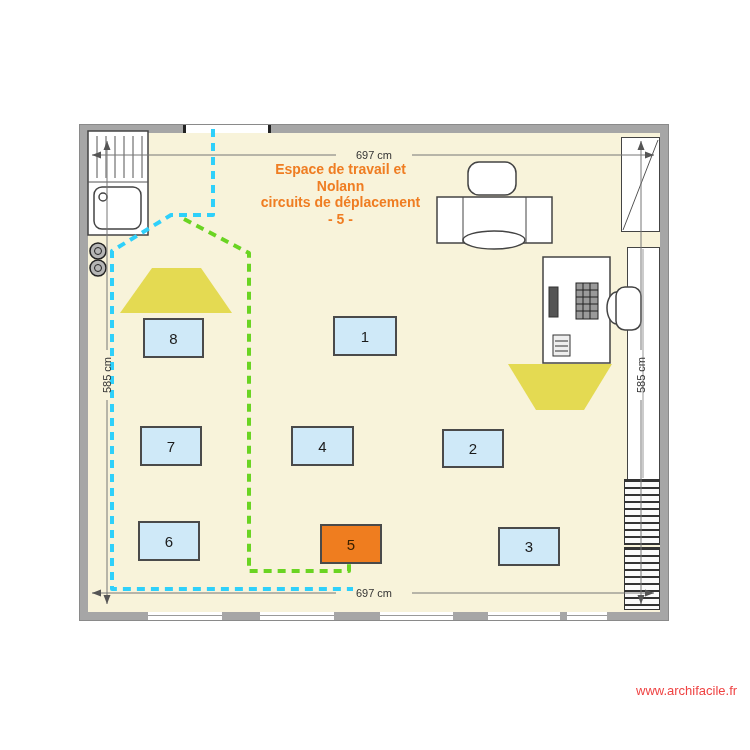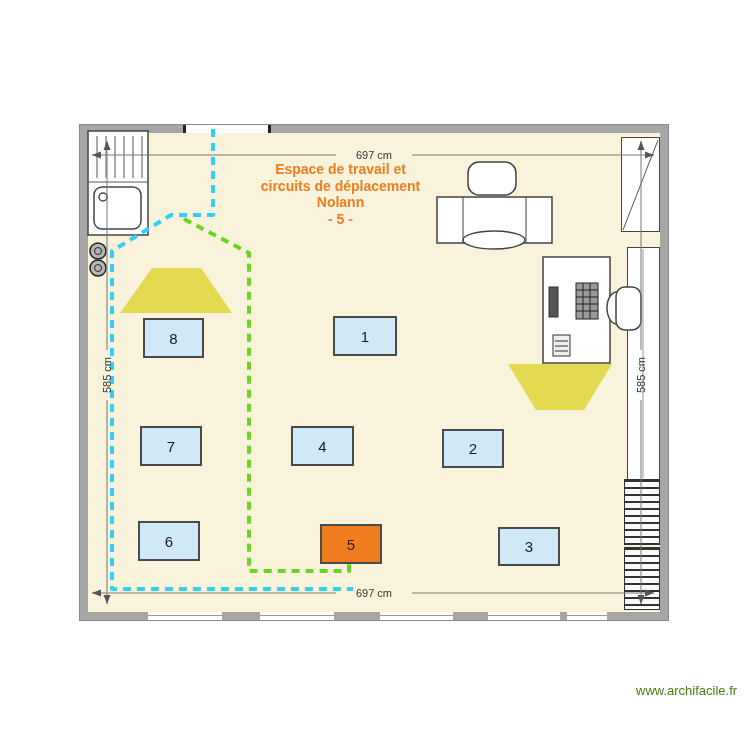--- a/index.html
+++ b/index.html
@@ -49,21 +49,21 @@
          font-size:14px;font-weight:bold;line-height:16.5px;color:#ef7d22;}
 
   
   .dim-label{position:absolute;font-size:11px;color:#333;white-space:nowrap;
              transform:translate(-50%,-50%);}
   .dim-top{left:374px;top:155px;}
   .dim-bottom{left:374px;top:593px;}
   .dim-left{left:107px;top:375px;transform:translate(-50%,-50%) rotate(-90deg);}
   .dim-right{left:641px;top:375px;transform:translate(-50%,-50%) rotate(-90deg);}
 
-  .watermark{position:absolute;left:636px;top:683px;font-size:13px;color:#4d7c0f;text-align:center;}
+  .watermark{position:absolute;left:636px;top:683px;font-size:13px;color:#ef4444;text-align:center;}
 </style>
 </head>
 <body>
 
 <div class="canvas">
 
   <div class="room"></div>
 
   <div class="door-top"></div>
   <div class="window w1"></div>
@@ -187,22 +187,22 @@
     </div>
   <div class="desk d7">
       <span>7</span>
     </div>
   <div class="desk d8">
       <span>8</span>
     </div>
 
   <div class="title">
     <div>Espace de travail et</div>
+    <div>Nolann</div>
     <div>circuits de déplacement</div>
-    <div>Nolann</div>
     <div>- 5 -</div>
   </div>
 
   <span class="dim-label dim-top">697 cm</span>
   <span class="dim-label dim-bottom">697 cm</span>
   <span class="dim-label dim-left">585 cm</span>
   <span class="dim-label dim-right">585 cm</span>
 
   <span class="watermark">www.archifacile.fr</span>
 

